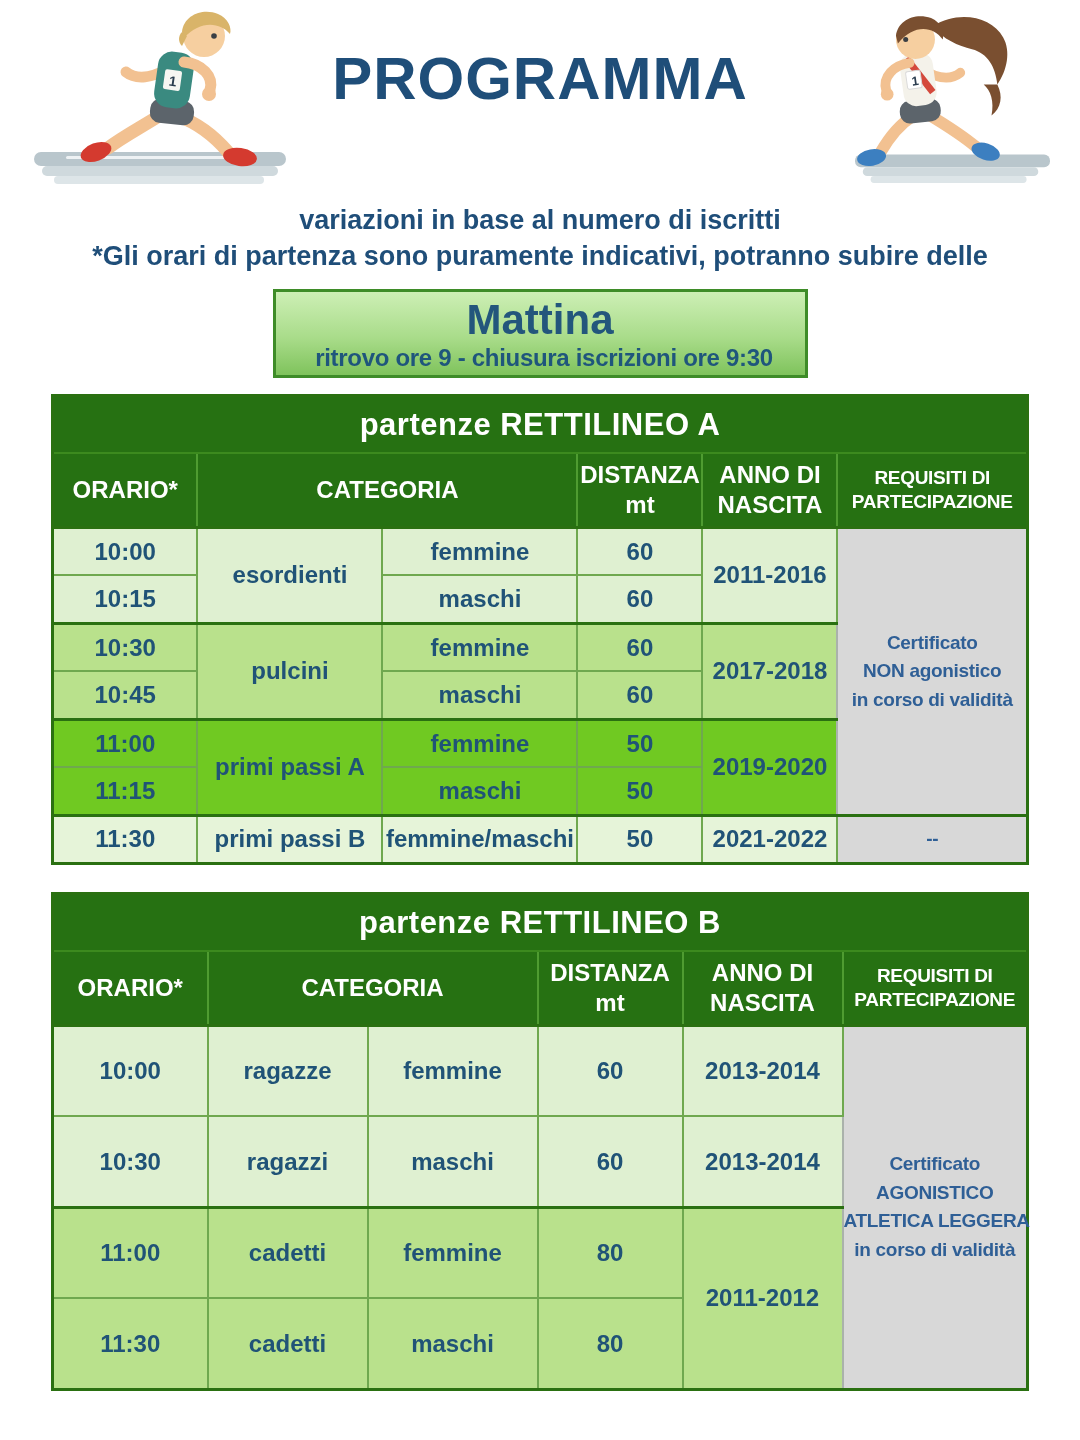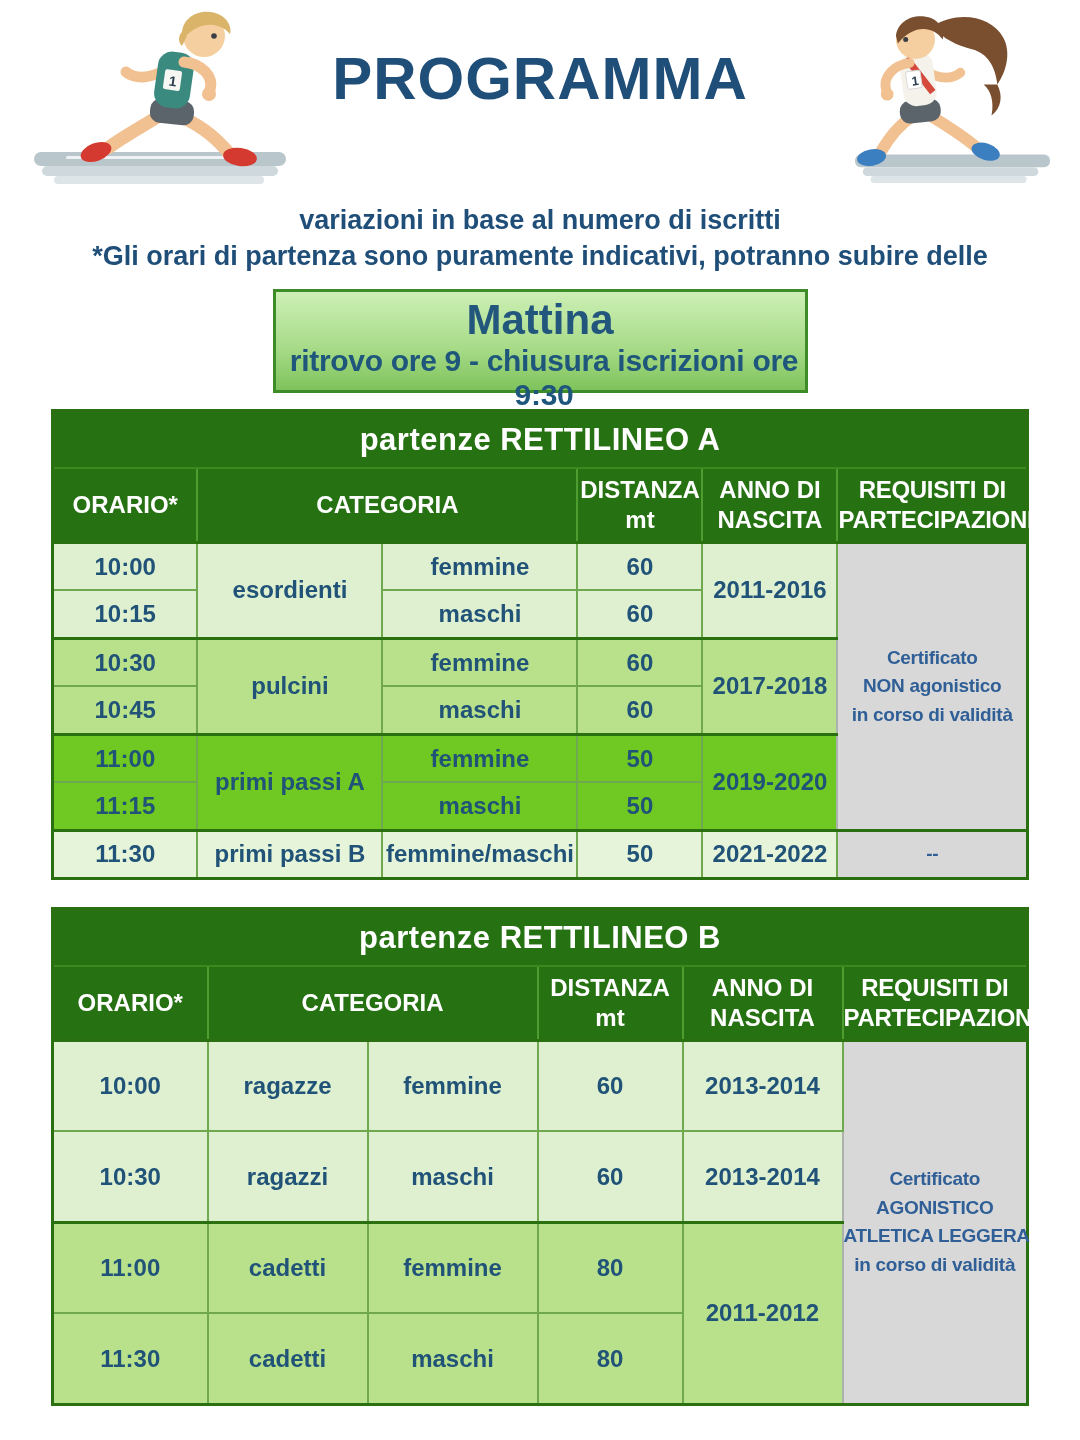--- a/index.html
+++ b/index.html
@@ -11,37 +11,37 @@
   .page-title { position:absolute; left:0; right:0; top:44px; text-align:center;
                 font-size:60px; font-weight:bold; color:#1f4e79; letter-spacing:1px; }
   .runner-left  { position:absolute; left:32px; top:6px; }
   .runner-right { position:absolute; right:30px; top:8px; }
 
   
   .disclaimer { margin:6px auto 0; width:960px; text-align:center;
                 font-size:27px; font-weight:bold; color:#1f4e79; line-height:1.35; }
 
   
-  .session-box { width:535px; height:104px; margin:14px auto 0; text-align:center;
+  .session-box { width:535px; height:89px; margin:14px auto 0; text-align:center;
                  border:3px solid #3e8c28; padding-top:4px;
                  background:linear-gradient(180deg,#cdefb5 0%,#a9dc8a 55%,#7fc35c 100%); }
   .session-title { font-size:42px; font-weight:bold; color:#23567c; line-height:1.15; }
-  .session-subtitle { font-size:30px; font-weight:bold; color:#1f567c; letter-spacing:-0.3px;margin-left:8px; }
+  .session-subtitle { font-size:24px; font-weight:bold; color:#1f567c; letter-spacing:-0.3px;margin-left:8px; }
 
   
   table.program { width:975px; border-collapse:collapse; table-layout:fixed;
                   border:3px solid #2a7011;padding-left:31px; }
   table.program.a { margin:16px auto 0; }
   table.program.b { margin:27px auto 0;border-radius:12px; }
   th, td { text-align:center; vertical-align:middle; font-weight:bold; }
   .t-title th { height:58px; background:#267112; color:#ffffff; font-size:31px;
                 border:2px solid #3c8a1e; letter-spacing:0.5px; }
   .t-head th { height:74px; background:#267112; color:#ffffff; font-size:24px;
                border:2px solid #4f9c31; line-height:1.25; }
-  .t-head th.req-head { font-size:24px; letter-spacing:-0.3px; }
+  .t-head th.req-head { font-size:19px; letter-spacing:-0.3px; }
   td { border:2px solid #6fa84f; color:#205377; font-size:24px; }
   table.a td { height:48px; }
   table.b td { height:91px; }
   .bg-pale   { background:#dff0d1; }
   .bg-pale2  { background:#e6f4d9; }
   .bg-mid    { background:#b9e18c; }
   .bg-bright { background:#70c922; }
   .req-cell { background:#d8d8d8; color:#2f5f96; font-size:19px; line-height:1.5;
               border:2px solid #aab2ab; letter-spacing:-0.3px; }
   .req-cell .line { white-space:nowrap; }

